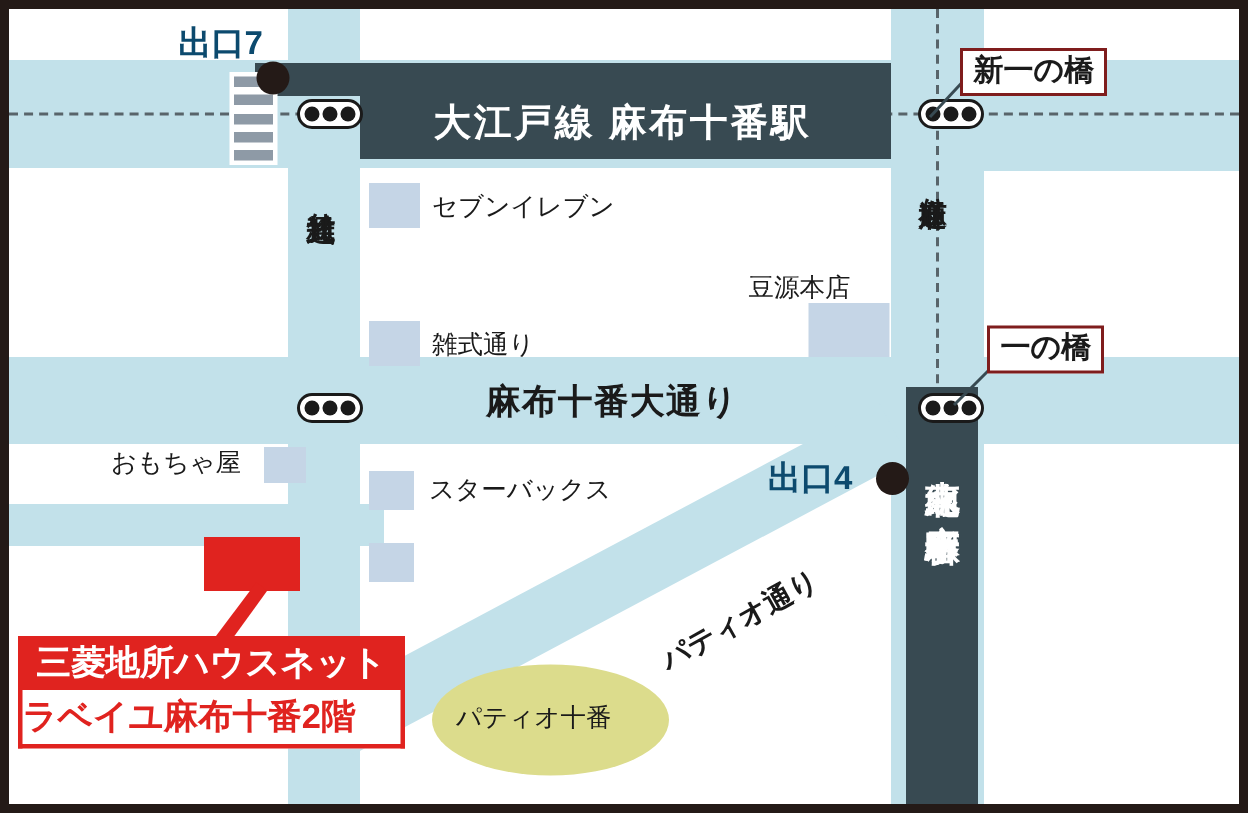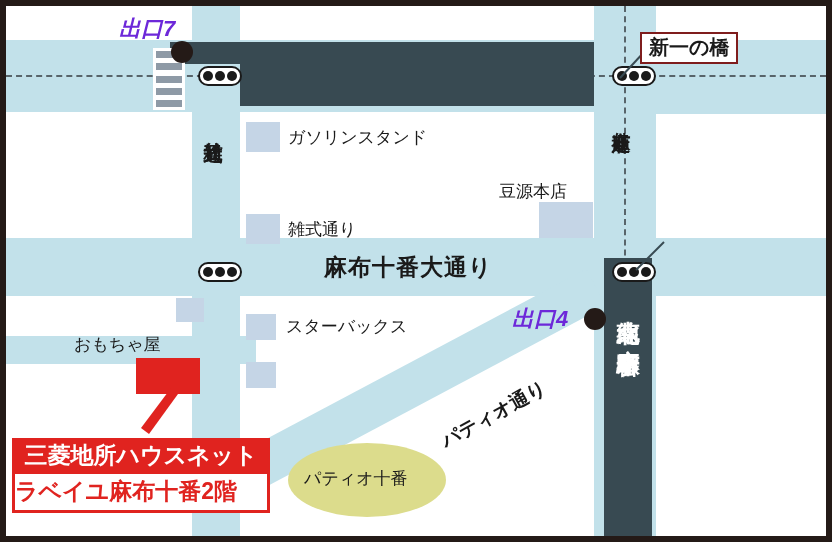--- a/index.html
+++ b/index.html
@@ -116,24 +116,23 @@
     font-weight: bold;
     writing-mode: vertical-rl;
     text-orientation: upright;
     line-height: 1.1;
     white-space: nowrap;
   }
   .lbl-exit {
     position: absolute;
     font-size: 22px;
     font-weight: bold;
-    color: #6d28d9;
-    white-space: nowrap;
-    line-height: 1;
-    font-style: italic;
+    color: #0c4a6e;
+    white-space: nowrap;
+    line-height: 1;
   }
   .exit-dot {
     position: absolute;
     width: 22px; height: 22px;
     border-radius: 50%;
     background: #241a17;
   }
   .diag-label {
     position: absolute;
     font-size: 19px;
@@ -260,20 +259,21 @@
     <div class="bldg" style="left:240px; top:208px; width:34px; height:30px;"></div>
     <div class="bldg" style="left:533px; top:196px; width:54px; height:36px;"></div>
     <div class="bldg" style="left:170px; top:292px; width:28px; height:24px;"></div>
     <div class="bldg" style="left:240px; top:308px; width:30px; height:26px;"></div>
     <div class="bldg" style="left:240px; top:356px; width:30px; height:26px;"></div>
 
     <div class="bldg-red" style="left:130px; top:352px; width:64px; height:36px;"></div>
 
     <div class="station-bar" style="left:164px; top:36px; width:424px; height:22px; z-index:5;"></div>
     <div class="station-bar" style="left:234px; top:52px; width:354px; height:48px; z-index:5;"></div>
+    <div class="station-label-h" style="left:283px; top:64px; z-index:6;">大江戸線 麻布十番駅</div>
 
     <div class="station-bar" style="left:598px; top:252px; width:48px; height:278px; z-index:5;"></div>
     <div class="station-label-v" style="left:609px; top:296px; z-index:6;">南北線 麻布十番駅</div>
 
     <div class="crosswalk" style="left:147px; top:42px; width:32px; height:62px; z-index:7;">
       <span></span>
         <span></span>
         <span></span>
         <span></span>
         <span></span>
@@ -307,35 +307,36 @@
     </div>
 
     <svg class="leader" style="left:606px; top:40px; width:60px; height:34px; z-index:12;" viewBox="0 0 60 34">
       <line x1="8" y1="32" x2="34" y2="4" stroke="#384a52" stroke-width="2"></line>
     </svg>
     <div class="bridge-box" style="left:634px; top:26px; z-index:13;">新一の橋</div>
 
     <svg class="leader" style="left:624px; top:230px; width:60px; height:36px; z-index:12;" viewBox="0 0 60 36">
       <line x1="6" y1="34" x2="34" y2="6" stroke="#384a52" stroke-width="2"></line>
     </svg>
+    <div class="bridge-box" style="left:652px; top:211px; z-index:13;">一の橋</div>
 
     <div class="lbl-v" style="left:196px; top:122px; z-index:9;">雑式通り</div>
     <div class="lbl-v" style="left:604px; top:112px; z-index:9;">麻布通り</div>
     <div class="lbl lbl-big" style="left:318px; top:250px; z-index:9;">麻布十番大通り</div>
     <div class="diag-label" style="left:432px; top:428px; transform: rotate(-29deg); z-index:9;">パティオ通り</div>
 
-    <div class="lbl" style="left:282px; top:123px; z-index:9;">ガソリンスタンド</div>
+    <div class="lbl" style="left:282px; top:123px; z-index:9;">セブンイレブン</div>
     <div class="lbl" style="left:282px; top:215px; z-index:9;">雑式通り</div>
     <div class="lbl" style="left:493px; top:177px; z-index:9;">豆源本店</div>
-    <div class="lbl" style="left:68px; top:294px; z-index:9;margin-top:36px;">おもちゃ屋</div>
+    <div class="lbl" style="left:68px; top:294px; z-index:9;">おもちゃ屋</div>
     <div class="lbl" style="left:280px; top:312px; z-index:9;">スターバックス</div>
     <div class="lbl" style="left:298px; top:464px; z-index:12;">パティオ十番</div>
 
     <svg class="leader" style="left:125px; top:382px; width:55px; height:48px;" viewBox="0 0 55 48">
       <polygon points="40,0 47,6 18,46 10,40" fill="#e0231f"></polygon>
     </svg>
-    <div class="callout" style="left:6px; top:418px;margin-top:14px;">
+    <div class="callout" style="left:6px; top:418px;">
       <div class="callout-top">三菱地所ハウスネット</div>
       <div class="callout-bottom">ラベイユ麻布十番2階</div>
     </div>
 
   </div>
 </div>
 
 </body></html>

